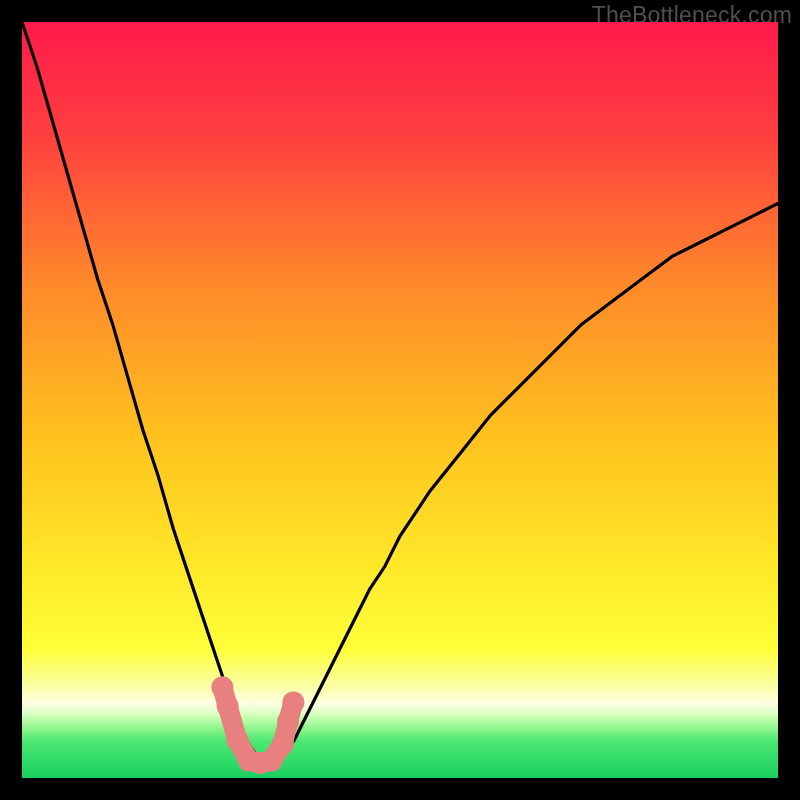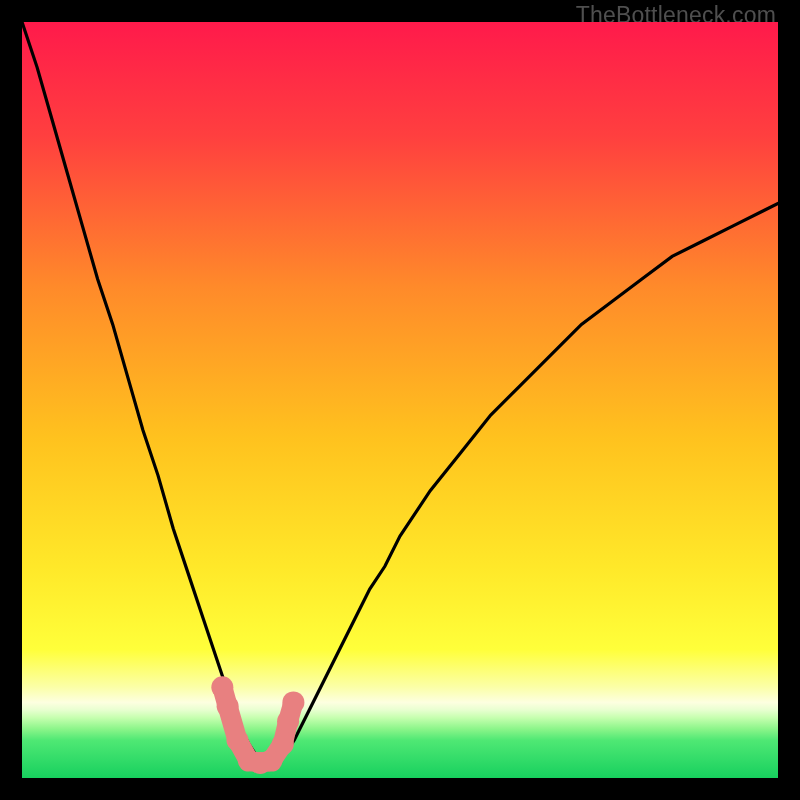--- a/index.html
+++ b/index.html
@@ -15,21 +15,21 @@
     position: absolute;
     left: 22px;
     top: 22px;
     width: 756px;
     height: 756px;
     background: #000;
   }
   .attribution {
     position: absolute;
     top: 2px;
-    right: 24px;
+    right: 8px;
     color: #4f4f4f;
     font-size: 23px;
     font-weight: 400;
     letter-spacing: 0.2px;
     user-select: none;
   }
   svg {
     position: absolute;
     left: 0;
     top: 0;

